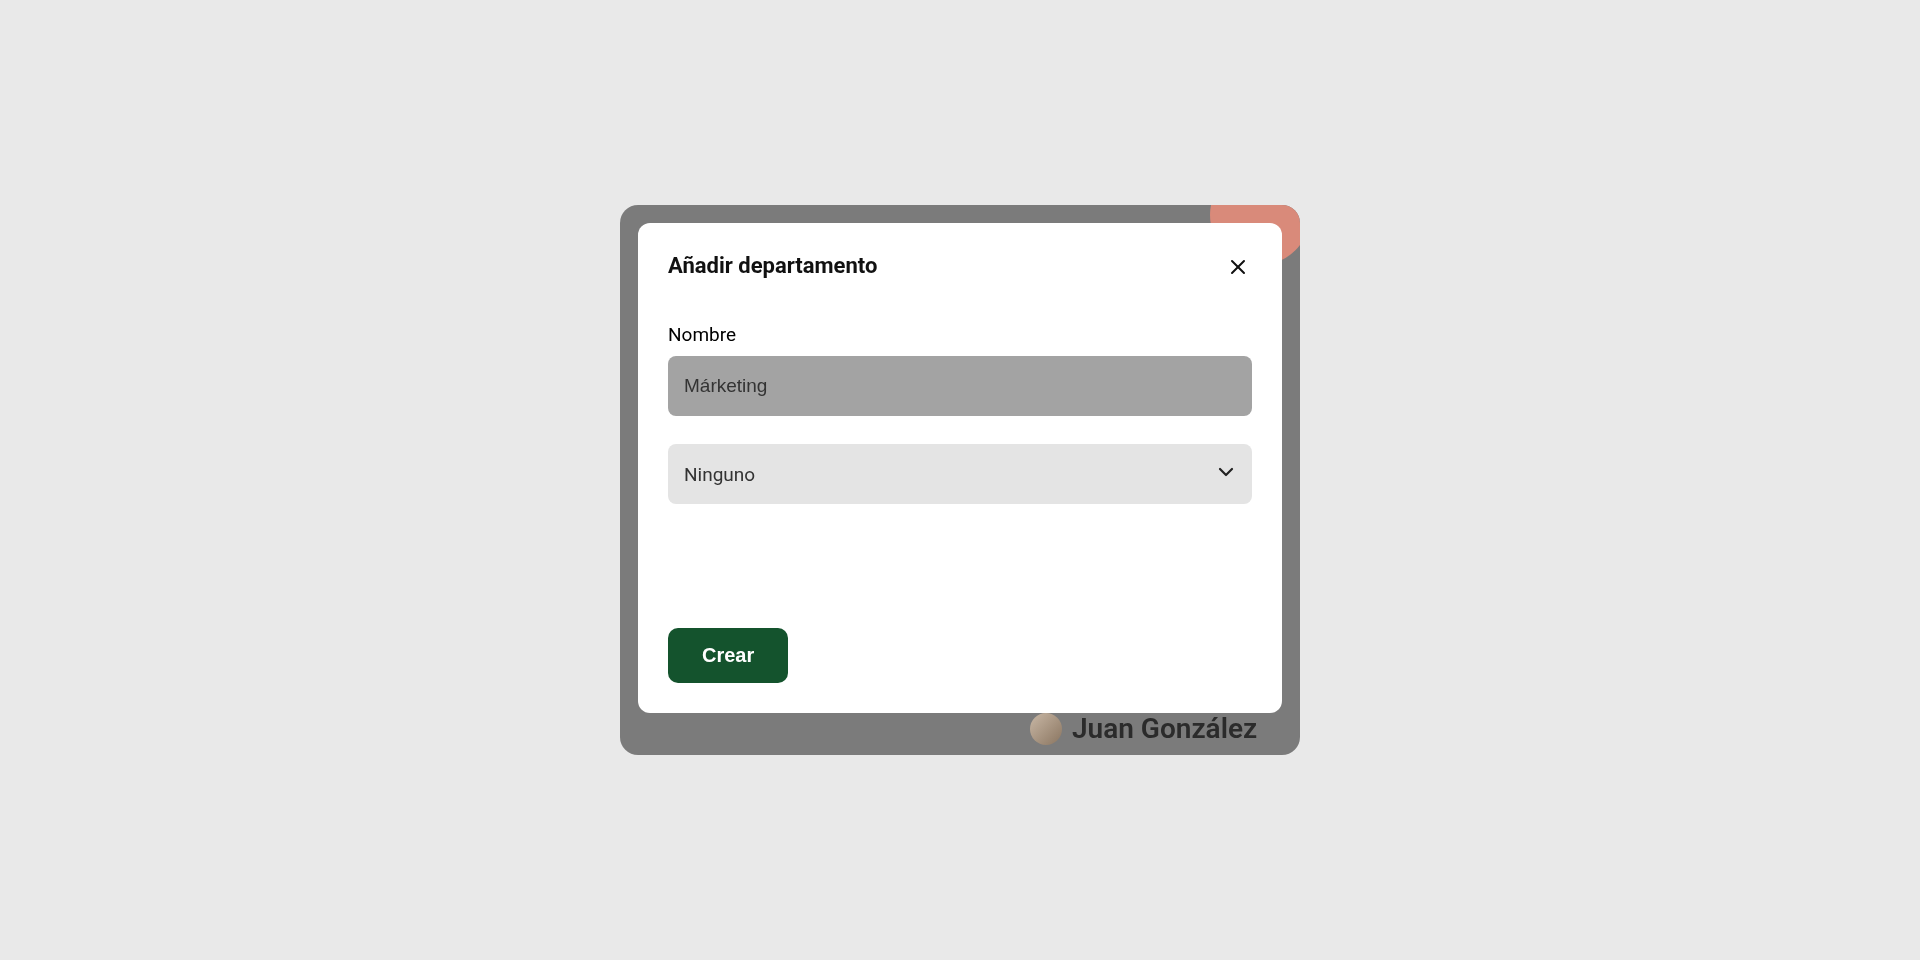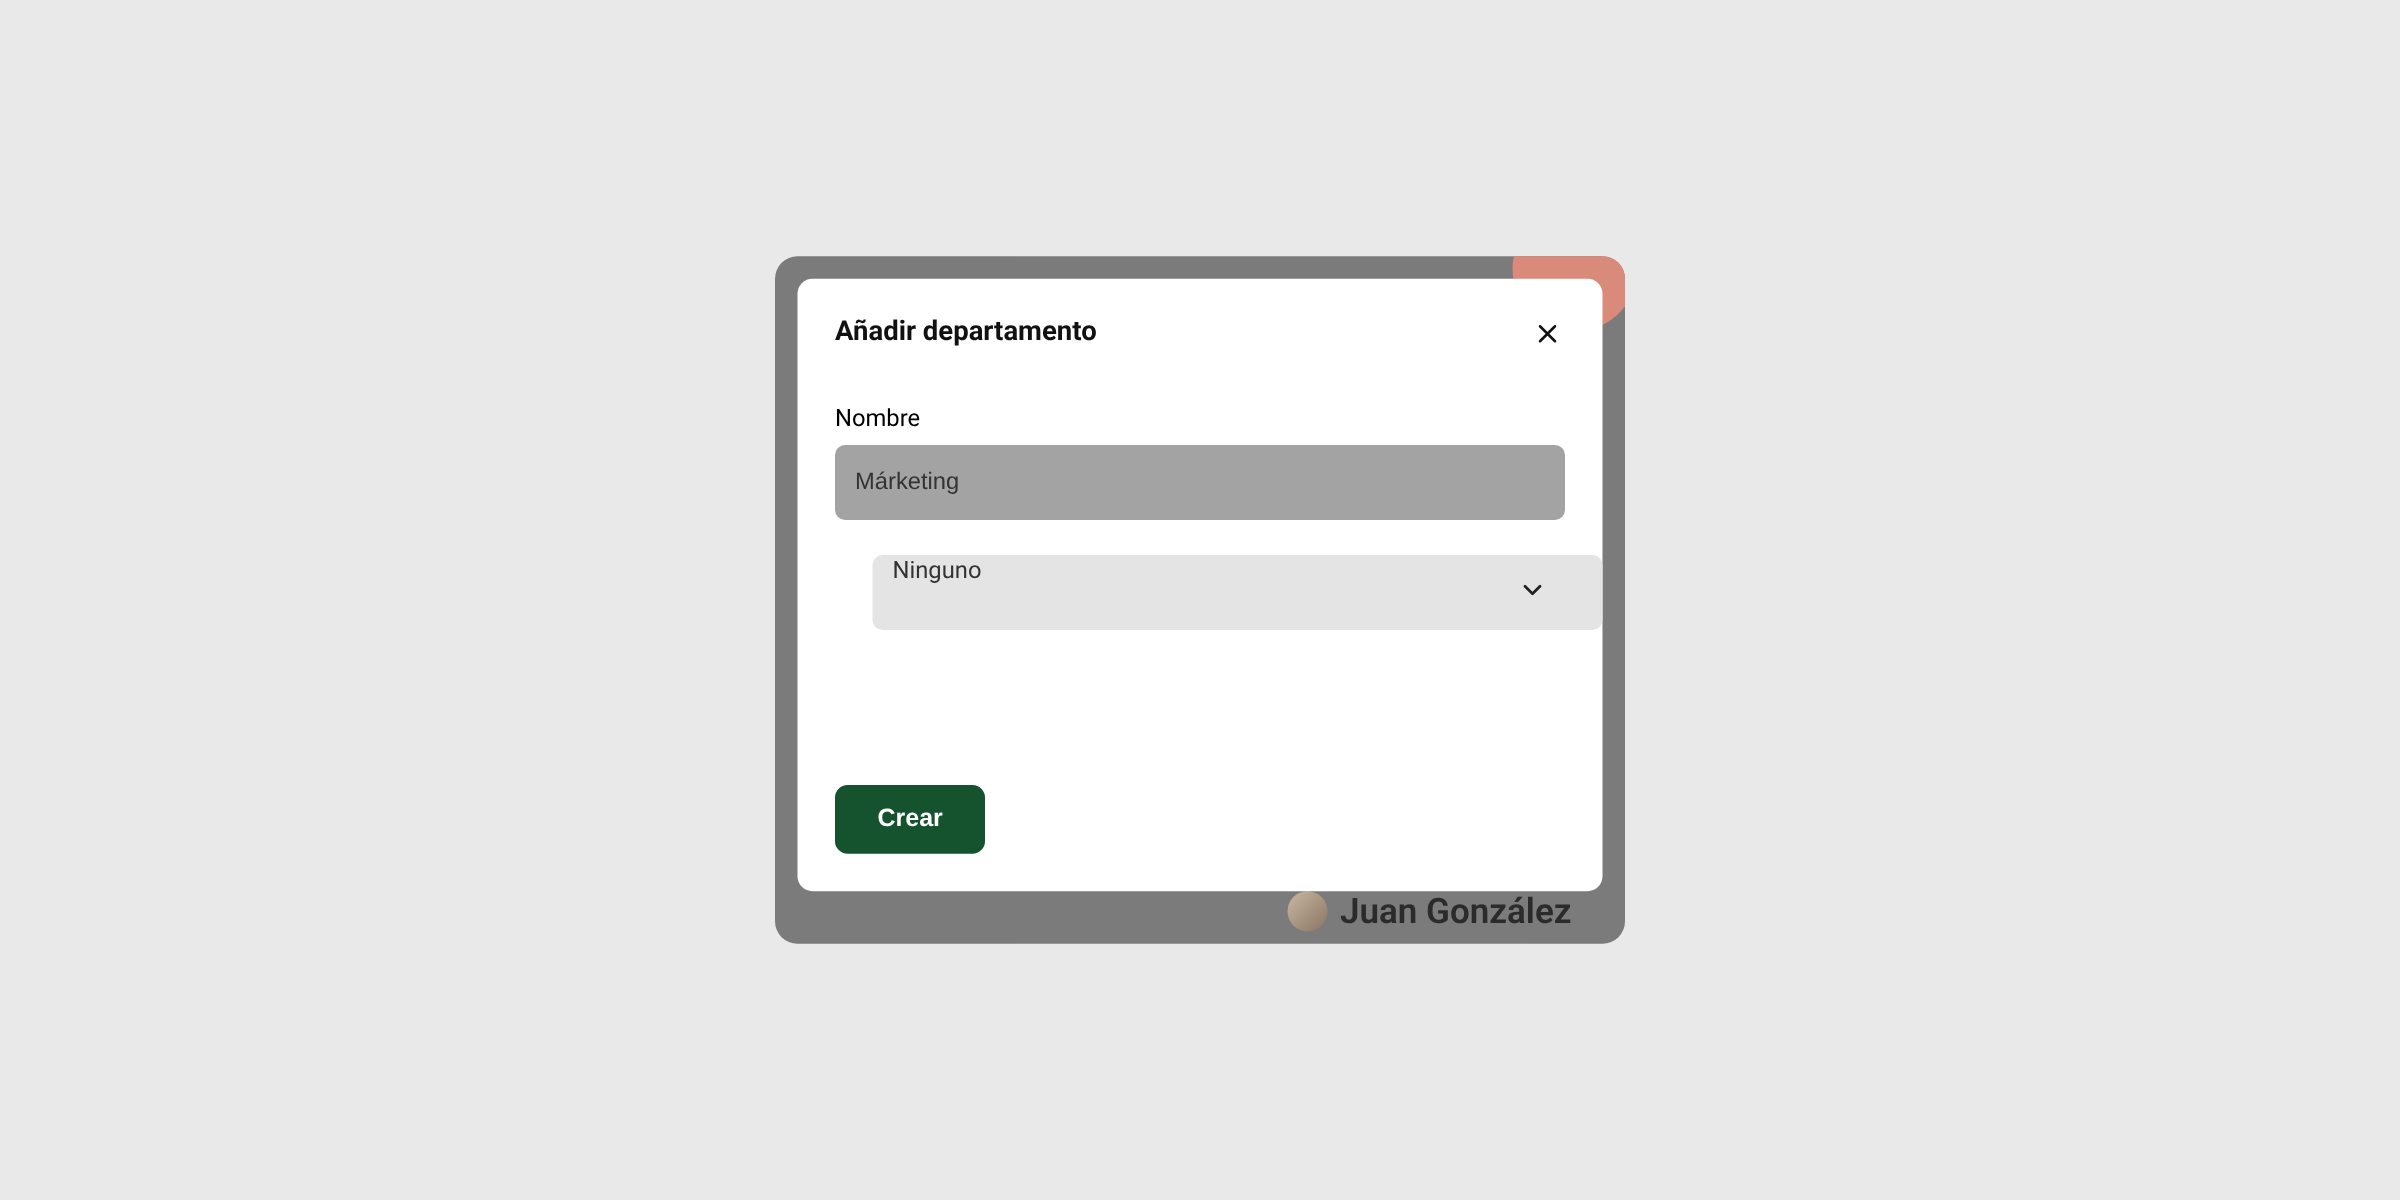--- a/index.html
+++ b/index.html
@@ -141,23 +141,22 @@
   .select-display {
     width: 100%;
     height: 60px;
     background: #e4e4e4;
     border: none;
     border-radius: 8px;
     padding: 0 50px 0 16px;
     font-size: 19px;
     color: #333;
     display: flex;
-    align-items: flex-start;
+    align-items: center;
     cursor: pointer;
-    margin-left: 30px;
   }
   .select-chevron {
     position: absolute;
     right: 16px;
     top: 50%;
     transform: translateY(-50%);
     pointer-events: none;
     color: #222;
   }
 

